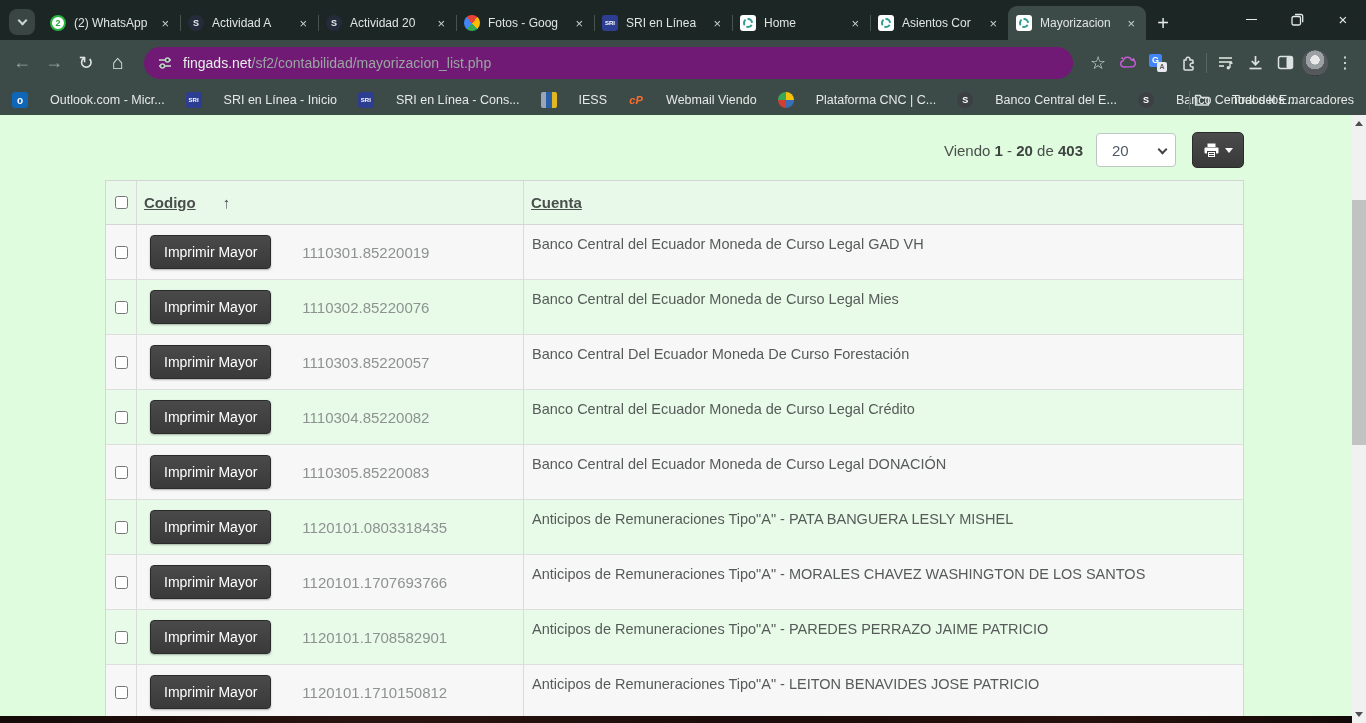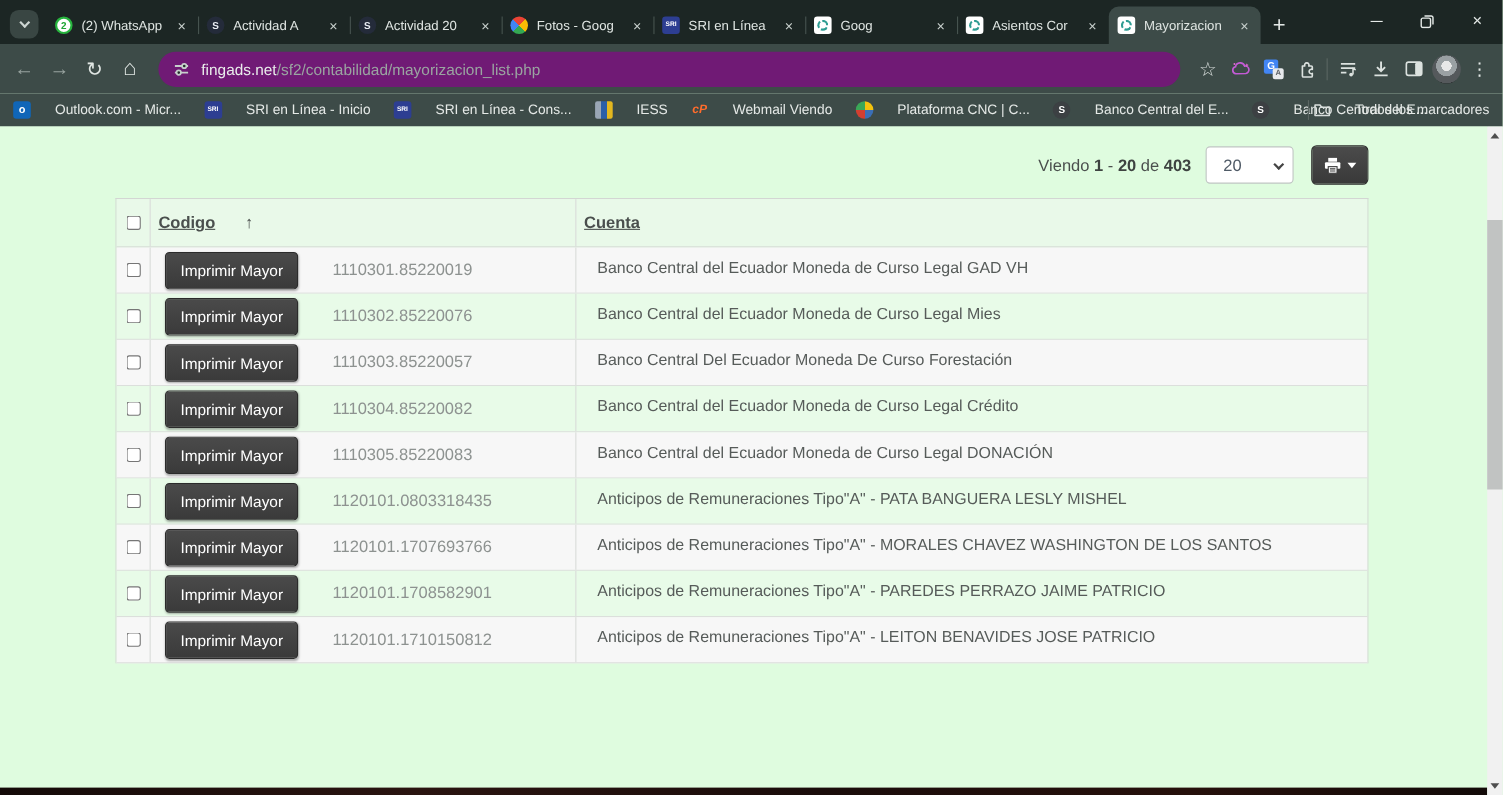--- a/index.html
+++ b/index.html
@@ -104,28 +104,28 @@
 
   
   .table { border:1px solid #D3D6D3; border-bottom:none; }
   .thead { height:44px; background:#E9F9E9; display:flex; border-bottom:1px solid #D3D6D3; }
   .col-check { width:31px; border-right:1px solid #D9DCD9; display:flex; align-items:center; justify-content:center; flex:0 0 31px; }
   .col-codigo { width:387px; flex:0 0 387px; border-right:1px solid #D9DCD9; display:flex; align-items:center;gap:22px; }
   .col-cuenta { flex:1 1 auto; min-width:0; }
   .hlabel { font-weight:bold; font-size:15px; color:#4A4F4D; text-decoration:underline; margin-left:7px; }
   .sort-arrow { font-size:15px; color:#4A4F4D; margin-left:5px; font-weight:bold; }
   .thead .col-cuenta { display:flex; align-items:center; }
-  .row { height:42px; display:flex; border-bottom:1px solid #DCDFDC; background:#F7F7F7; }
+  .row { height:55px; display:flex; border-bottom:1px solid #DCDFDC; background:#F7F7F7; }
   .row.alt { background:#E8FBE8; }
   .row input[type=checkbox], .thead input[type=checkbox] { width:13px; height:13px; margin:0; }
   .imp-btn { margin-left:13px; padding:8px 13px; font-size:14px; border-radius:4px;
              background:linear-gradient(#4A4A4A,#3A3A3A); border:1px solid #2B2B2B; color:#fff;
              box-shadow:0 1px 2px rgba(0,0,0,.3); white-space:nowrap; }
   .code { margin-left:9px; font-size:15px; color:#8D9290; white-space:nowrap; }
-  .cuenta-cell { padding:11px 10px 0 8px; font-size:14.5px; color:#565B59; white-space:nowrap; overflow:hidden;margin-left:11px; }
+  .cuenta-cell { padding:11px 10px 0 8px; font-size:14.5px; color:#565B59; white-space:nowrap; overflow:hidden; }
 
   
   #bottombar { position:absolute; left:0; bottom:0; width:1352px; height:7px;
                background:linear-gradient(90deg,#140A08,#2A1410 28%,#1A0C0A 55%,#26100B 80%,#120A08); }
 
   
   #scrollbar { position:absolute; right:0; top:115px; bottom:0; width:14px; background:#F1F1F1; }
   .sb-btn { position:absolute; left:0; width:14px; height:17px; display:flex; align-items:center; justify-content:center; }
   .sb-up { top:0; } .sb-down { bottom:0; }
   .tri-up { width:0; height:0; border-left:4px solid transparent; border-right:4px solid transparent; border-bottom:5px solid #4E4E4E; }
@@ -164,21 +164,21 @@
     </div>
     <div class="tab sep">
       <span class="fav fav-sri">SRI</span>
       <span class="tab-title">SRI en Línea</span>
       <span class="tab-close">×</span>
     </div>
     <div class="tab sep">
       <span class="fav fav-fingads">
           <i></i>
         </span>
-      <span class="tab-title">Goog</span>
+      <span class="tab-title">Home</span>
       <span class="tab-close">×</span>
     </div>
     <div class="tab sep">
       <span class="fav fav-fingads">
           <i></i>
         </span>
       <span class="tab-title">Asientos Cor</span>
       <span class="tab-close">×</span>
     </div>
     <div class="tab active">

